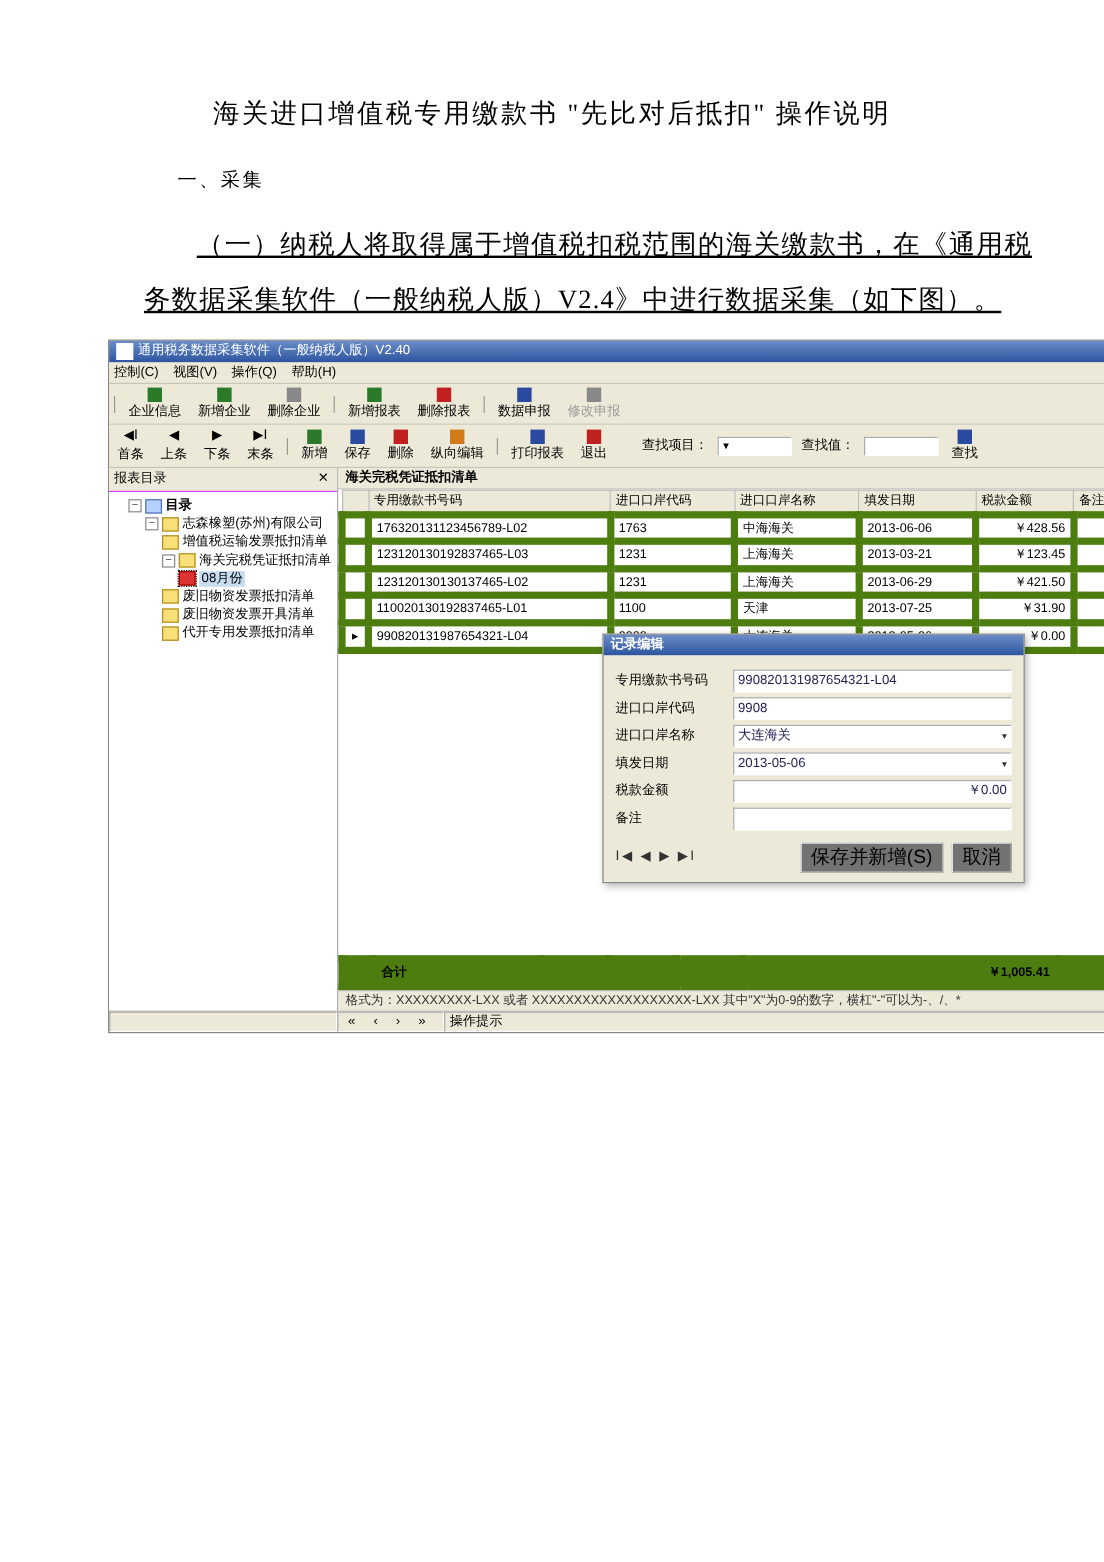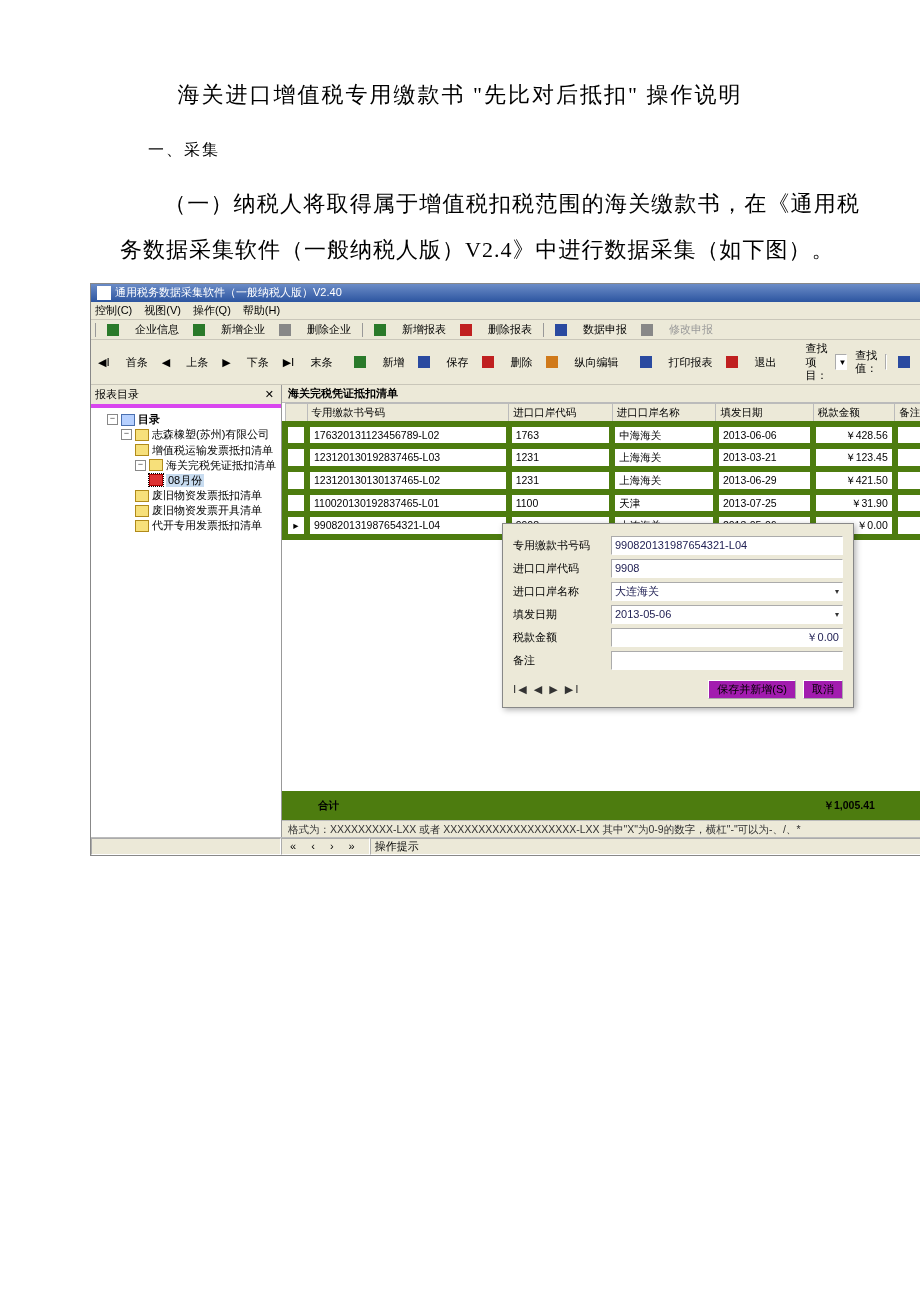--- a/index.html
+++ b/index.html
@@ -1,41 +1,41 @@
 <!DOCTYPE html>
 <html><head>
 <meta charset="utf-8">
 <style>
   body { margin:0; padding:0; background:#fff; font-family: "SimSun","宋体",serif; color:#000; }
   .page { width:920px; min-height:1302px; margin:0 auto; padding:80px 60px 40px 60px; box-sizing:border-box; position:relative; }
   .doc-title { text-align:center; font-size:22px; letter-spacing:2px; margin:0 0 30px 0; font-weight:normal; }
   .section-h { font-size:16px; margin:10px 0 20px 88px; letter-spacing:2px; }
-  .para { font-size:22px; line-height:46px; text-indent:2em; margin:0 0 10px 60px; letter-spacing:1px; text-align:justify; }
+  .para { font-size:22px; line-height:46px; text-indent:2em; margin:0 0 10px 60px; letter-spacing:1px; text-align:justify;text-decoration:underline; }
 
   
   .shot { margin:10px 0 10px 30px; border:1px solid #888; width:850px; font-family:"Microsoft YaHei","SimSun",sans-serif; font-size:11px; color:#000; background:#ece9d8; line-height:1.2; }
   .titlebar { background:linear-gradient(#6b8cc7,#2c55a0); color:#fff; padding:2px 6px; display:flex; align-items:center; gap:4px; font-size:11px; }
   .win-icon { width:12px; height:12px; background:#fff; border:1px solid #fff; }
   .menubar { background:#ece9d8; padding:2px 4px; display:flex; gap:12px; border-bottom:1px solid #c9c6b9; }
   .menubar span { cursor:default; }
   .toolbar1, .toolbar2 { background:#ece9d8; padding:2px 4px; display:flex; align-items:center; gap:8px; border-bottom:1px solid #c9c6b9; flex-wrap:nowrap; }
-  .tbtn { display:inline-flex; align-items:center; gap:16px; padding:1px 3px; cursor:default; white-space:nowrap; }
+  .tbtn { display:inline-flex; align-items:center; gap:2px; padding:1px 3px; cursor:default; white-space:nowrap;flex-direction:column; }
   .ticon { width:12px; height:12px; display:inline-block; }
   .i-green { background:#2a7a2a; }
   .i-blue { background:#2a4aa0; }
   .i-red { background:#c02020; }
   .i-orange { background:#d07a1a; }
   .i-gray { background:#888; }
   .sep { width:1px; height:14px; background:#999; }
   .tb-input { border:1px inset #fff; background:#fff; height:14px; width:60px; }
   .dd::after { content:"▼"; font-size:8px; margin-left:2px; }
 
   .workarea { display:flex; background:#fff; }
   .treepane { width:190px; border-right:1px solid #999; background:#fff; min-height:420px; }
-  .treehead { background:#ece9d8; padding:2px 4px; border-bottom:4px solid #d946ef; display:flex; justify-content:space-between; align-items:center; }
+  .treehead { background:#ece9d8; padding:2px 4px; border-bottom:1px solid #d946ef; display:flex; justify-content:space-between; align-items:center; }
   .tree { padding:4px 2px; }
   .tree ul { list-style:none; margin:0; padding-left:14px; }
   .tree li { white-space:nowrap; padding:1px 0; display:flex; align-items:center; gap:3px; }
   .bx { display:inline-block; width:9px; height:9px; border:1px solid #888; text-align:center; line-height:7px; font-size:9px; color:#444; }
   .fold { width:12px; height:10px; background:#f7e07a; border:1px solid #b08a1a; }
   .fold.red { background:#d33; border-color:#a00; }
   .fold.sel { outline:1px dotted #000; }
   .fold.blue { background:#b6d0ff; border-color:#4a70b0; }
   .leaf-txt { }
   .leaf-sel { background:#c8dcf0; padding:0 2px; }
@@ -56,21 +56,21 @@
   .dialog { position:absolute; left:220px; top:120px; width:350px; border:1px solid #888; background:#ece9d8; box-shadow:2px 2px 6px rgba(0,0,0,0.3); font-size:11px; }
   .dlg-title { background:linear-gradient(#6b8cc7,#2c55a0); color:#fff; padding:2px 6px; font-weight:bold; }
   .dlg-body { padding:8px 10px; }
   .dlg-row { display:flex; align-items:center; margin:4px 0; gap:8px; }
   .dlg-row label { width:90px; }
   .dlg-row .fld { flex:1; border:1px inset #fff; background:#fff; padding:1px 3px; height:15px; color:#225; display:flex; align-items:center; justify-content:space-between; }
   .dlg-row .fld .dd2 { font-size:8px; color:#333; }
   .dlg-row .fld.num span { text-align:right; width:100%; display:block; }
   .dlg-nav { display:flex; align-items:center; justify-content:space-between; margin-top:10px;gap:12px; }
   .navbtns { letter-spacing:2px; color:#333; }
-  .dlgbtn { border:1px outset #fff; background:#a21caf; padding:1px 8px; font-size:11px; margin-left:4px; }
+  .dlgbtn { border:1px outset #fff; background:#737373; padding:1px 8px; font-size:16px; margin-left:4px; }
 
   .statusb { display:flex; background:#ece9d8; border-top:1px solid #bbb; }
   .statusb .cell { border:1px inset #fff; padding:1px 4px; }
   .statusb .cell.w1 { width:180px; }
   .statusb .arrows { letter-spacing:6px; padding:1px 8px; }
 </style>
 </head>
 <body>
 
 <div class="page">
@@ -276,20 +276,21 @@
                   <td>大连海关</td>
                   <td>2013-05-06</td>
                   <td class="num">￥0.00</td>
                   <td></td>
                 </tr>
               </tbody>
           </table>
           <div class="gridfill"></div>
 
           <div class="dialog">
+            <div class="dlg-title">记录编辑</div>
             <div class="dlg-body">
               <div class="dlg-row">
                   <label>专用缴款书号码</label>
                   <div class="fld">
                     <span>990820131987654321-L04</span>
                   </div>
                 </div>
               <div class="dlg-row">
                   <label>进口口岸代码</label>
                   <div class="fld">

